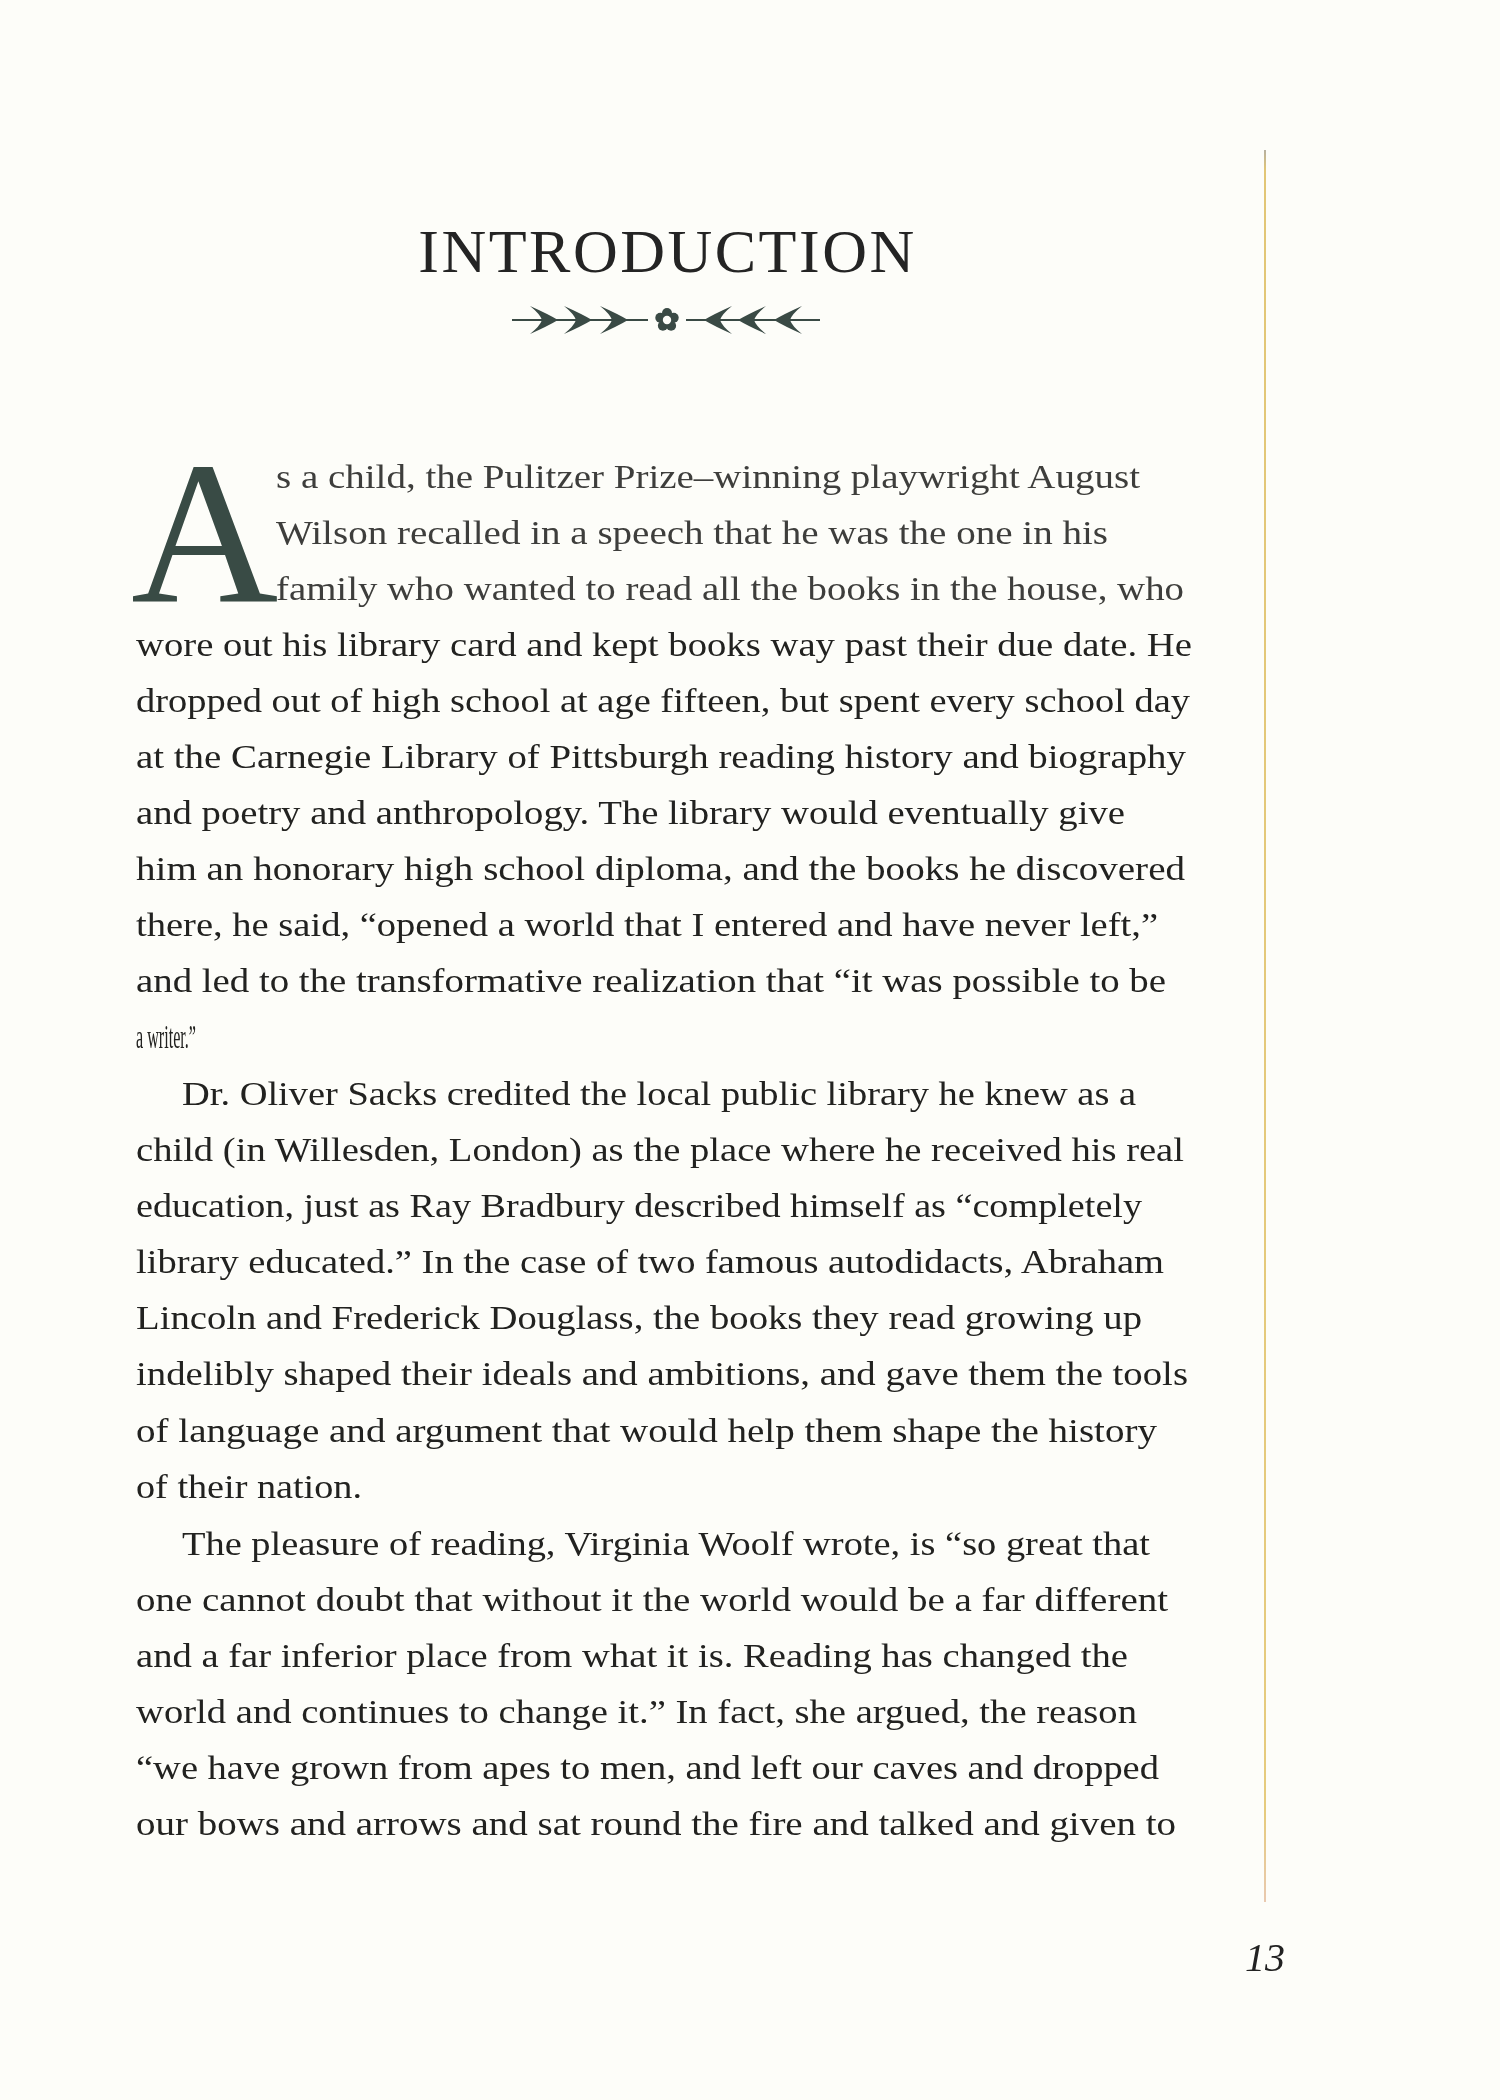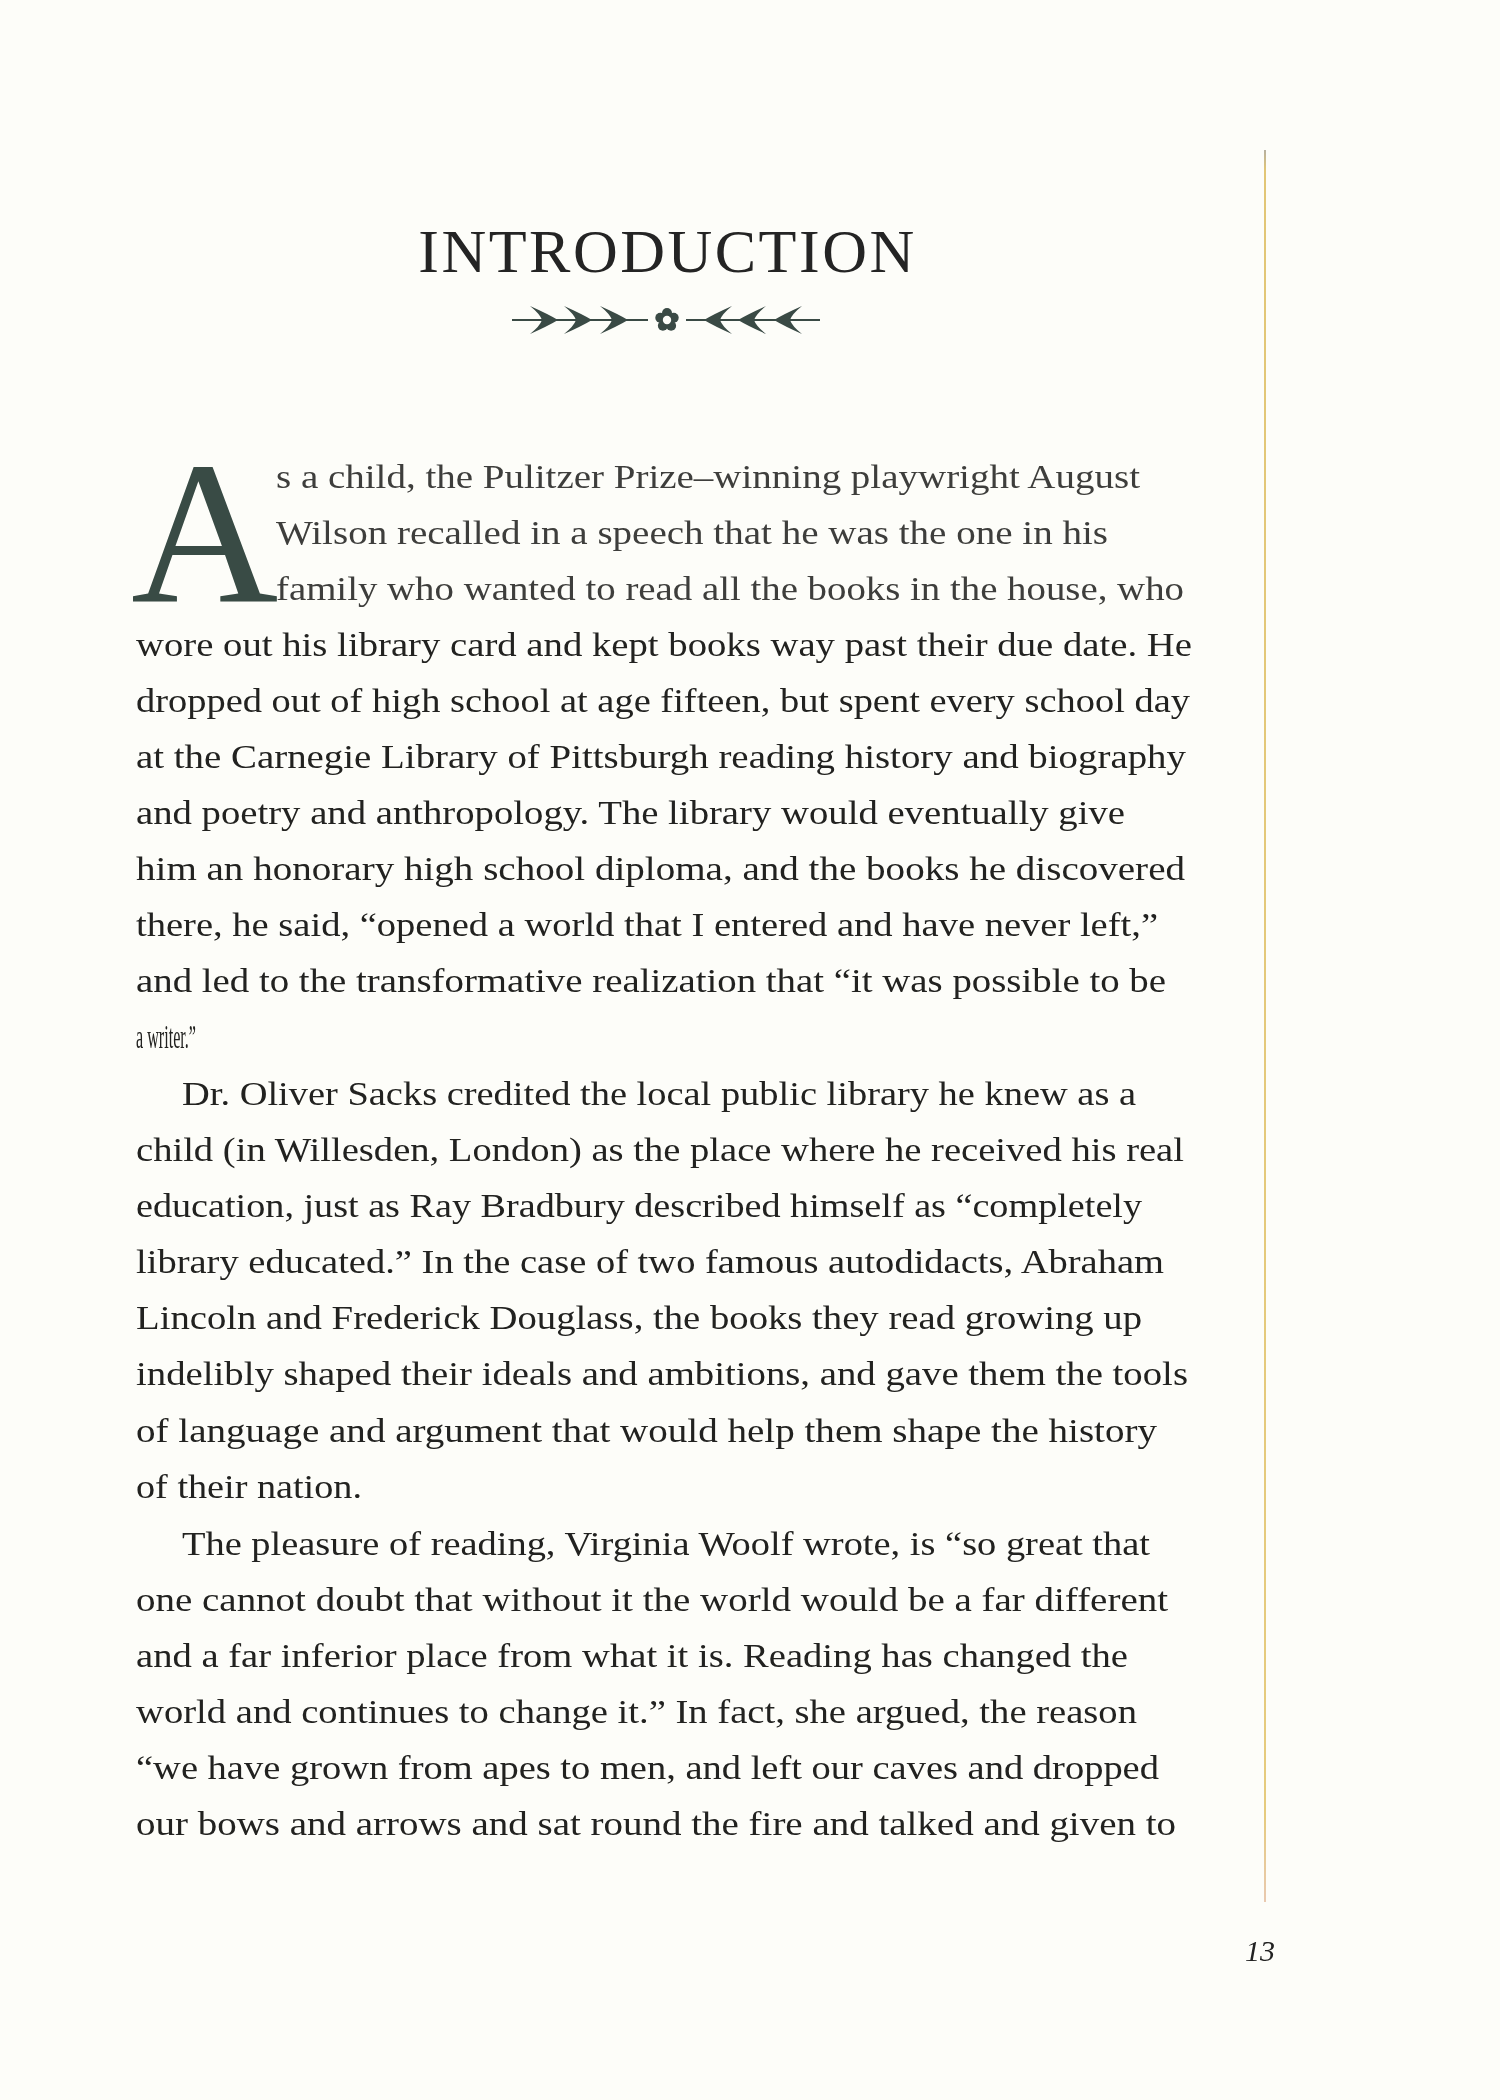--- a/index.html
+++ b/index.html
@@ -27,21 +27,21 @@
     font-size: 34.5px; line-height: 1;
     transform-origin: left bottom;
   }
   .line.grey { color: #3e3e3c; }
   .rule {
     position: absolute; left: 1264px; top: 150px; width: 2px; height: 1752px;
     background: linear-gradient(#b6b0a0 0px, #e2c676 20px, #e6cb7e 95%, #e9c9b0 100%);
   }
   .page-number {
     position: absolute; left: 1245px; top: 1934px;
-    font-size: 30px; font-style: italic; color: #222;
+    font-size: 40px; font-style: italic; color: #222;
   }
 </style>
 </head>
 <body>
 
 <div class="page">
 
   <h1 class="title">INTRODUCTION</h1>
 
   <svg class="ornament" viewBox="0 0 316 40">

